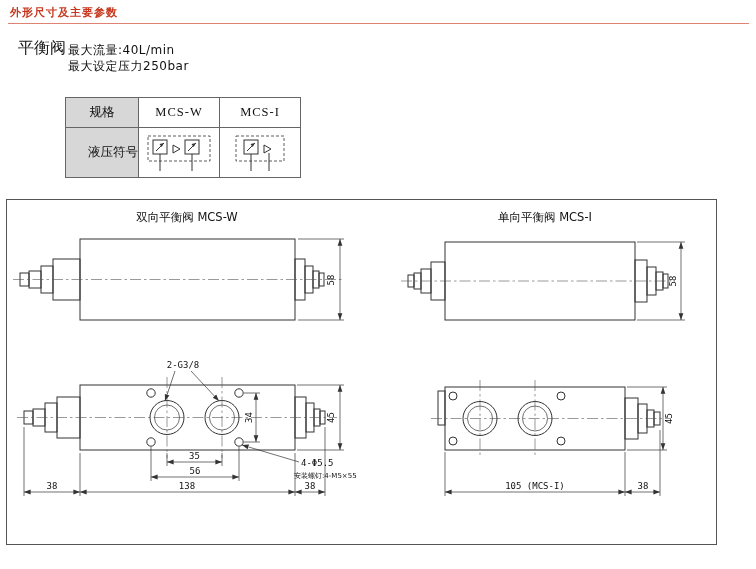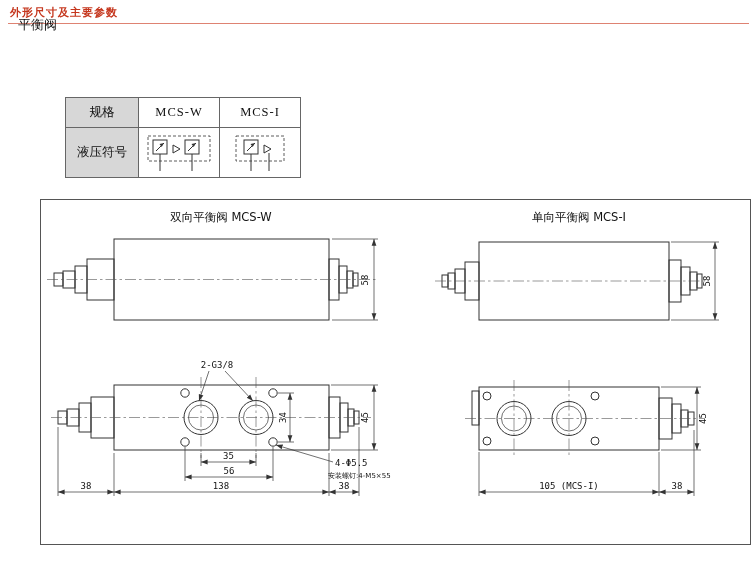--- a/index.html
+++ b/index.html
@@ -8,31 +8,31 @@
     font-family:"DejaVu Sans", sans-serif; color:#111;
   }
   .page-title {
     position:absolute; left:10px; top:5px; margin:0;
     font-size:11px; font-weight:700; color:#c5361d; letter-spacing:1px;
   }
   .title-rule {
     position:absolute; left:8px; top:23px; width:741px; height:0;
     border-top:1px solid #de8272;
   }
-  .section-label { position:absolute; left:18px; top:16px; font-size:13px; }
+  .section-label { position:absolute; left:18px; top:38px; font-size:16px; }
   .specs { position:absolute; left:68px; top:42px; font-size:12px; line-height:16px; letter-spacing:0.5px; }
   table.model-table { position:absolute; left:65px; top:97px; border-collapse:collapse; font-size:12.5px;padding-left:20px; }
   .model-table td { border:1px solid #666; text-align:center; vertical-align:middle; padding:0; }
   .col-label { width:72px; background:#d7d7d7; }
   .col-model { width:80px; font-family:Liberation Serif, serif; letter-spacing:1px; }
   tr.head td { height:29px; }
-  tr.symbols td { height:49px; }
+  tr.symbols td { height:49px;text-align:right; }
   .sym-cell svg { display:block; margin:1px auto 0 auto; }
   .drawing-box {
-    position:absolute; left:40px; top:199px; width:709px; height:344px;
+    position:absolute; left:6px; top:199px; width:709px; height:344px;
     border:1px solid #555; background:#fff;
   }
   svg.drawing { position:absolute; left:0; top:0; }
   
   .ln  { fill:none; stroke:#333; stroke-width:1; }
   .cl  { fill:none; stroke:#555; stroke-width:0.6; stroke-dasharray:11 3 2.5 3; }
   .dim { fill:none; stroke:#333; stroke-width:0.7; }
   text.d  { font-family:"DejaVu Sans Mono","DejaVu Sans",monospace; font-size:9px; fill:#111; }
   text.t  { font-family:"DejaVu Sans",sans-serif; font-size:11.5px; fill:#111; }
   text.sm { font-family:"DejaVu Sans",sans-serif; font-size:7px; fill:#111; }
@@ -42,20 +42,22 @@
   .fillhead { fill:#333; stroke:none; }
 </style>
 </head>
 <body>
 
 <h1 class="page-title">外形尺寸及主要参数</h1>
 <div class="title-rule"></div>
 <div class="section-label">平衡阀</div>
 
 <div class="specs">
+  <div>最大流量:40L/min</div>
+  <div>最大设定压力250bar</div>
 </div>
 
 <table class="model-table">
   <tbody>
       <tr class="head">
     <td class="col-label">规格</td>
     <td class="col-model">MCS-W</td>
     <td class="col-model">MCS-I</td>
   </tr>
   <tr class="symbols">

